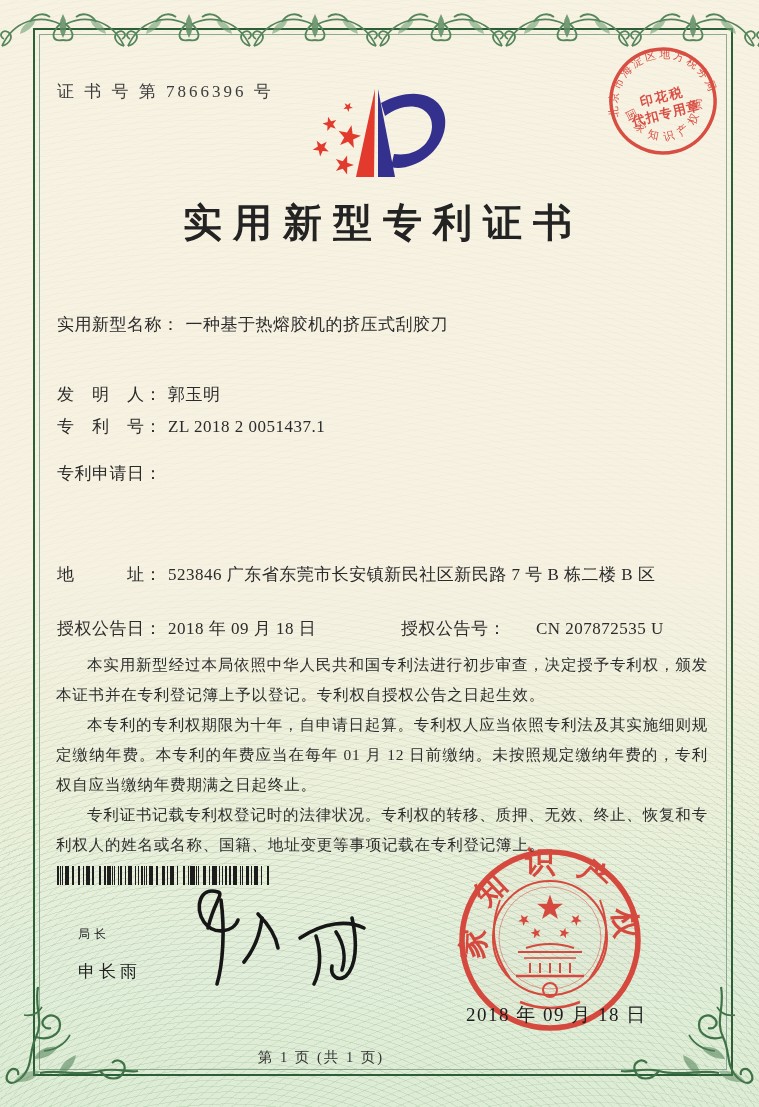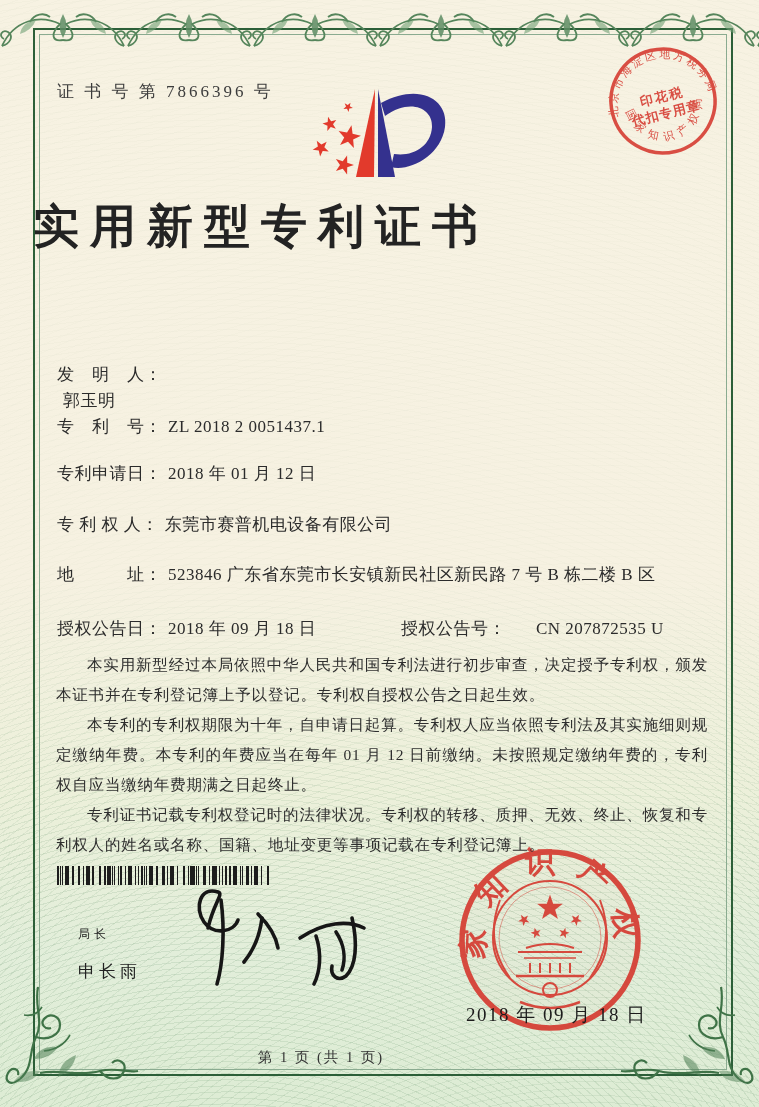--- a/index.html
+++ b/index.html
@@ -14,25 +14,25 @@
       repeating-radial-gradient(circle at 30% 135%, rgba(104,150,110,.16) 0 1px, rgba(0,0,0,0) 1px 6px),
       repeating-radial-gradient(circle at 78% 142%, rgba(104,150,110,.12) 0 1px, rgba(0,0,0,0) 1px 7px);
     -webkit-mask-image:linear-gradient(180deg, rgba(0,0,0,.18) 0%, rgba(0,0,0,.15) 52%, #000 78%);
     mask-image:linear-gradient(180deg, rgba(0,0,0,.18) 0%, rgba(0,0,0,.15) 52%, #000 78%);
   }
   .frame-outer{position:absolute;left:33px;top:28px;width:700px;height:1048px;border:2.5px solid #2c5f38;box-sizing:border-box;}
   .frame-inner{position:absolute;left:39px;top:34px;width:688px;height:1036px;border:1px solid #8aab90;box-sizing:border-box;}
   .deco{position:absolute;inset:0;pointer-events:none;}
   .abs{position:absolute;}
   .certno{left:57px;top:80px;font-size:17px;letter-spacing:3px;color:#3c3c3c;}
-  .title{left:33px;top:196px;width:700px;font-size:46px;font-weight:700;letter-spacing:11px;color:#232323;}
+  .title{left:33px;top:196px;width:700px;text-align:center;font-size:39px;font-weight:700;letter-spacing:11px;color:#232323;}
   .field-row{position:absolute;left:57px;display:flex;font-size:17px;line-height:26px;letter-spacing:.5px;}
   .field-row .lbl{white-space:pre;flex:none;}
   .field-row .val{margin-left:6px;}
-  .row-0{top:312px;} .row-1{top:362px;flex-direction:column;} .row-2{top:414px;} .row-3{top:461px;}
+  .row-0{top:312px;} .row-1{top:382px;} .row-2{top:414px;} .row-3{top:461px;}
   .row-4{top:512px;} .row-5{top:562px;} .row-6{top:616px;width:660px;}
   .row-5 .val{width:505px;font-family:Liberation Serif, serif;}
   .grant-no{position:absolute;left:344px;display:flex;gap:24px;}
   .bodytext{left:56px;top:650px;width:652px;font-size:15.5px;line-height:30px;letter-spacing:.8px;color:#2e2e2e;text-align:justify;}
   .bodytext p{margin:0;text-indent:2em;}
   .barcode{
     left:57px;top:866px;width:214px;height:19px;
     background:
       repeating-linear-gradient(90deg,#1d1d1d 0 2px,rgba(0,0,0,0) 2px 5px,#1d1d1d 5px 6px,rgba(0,0,0,0) 6px 8px,#1d1d1d 8px 12px,rgba(0,0,0,0) 12px 15px,#1d1d1d 15px 16px,rgba(0,0,0,0) 16px 21px),
       repeating-linear-gradient(90deg,rgba(0,0,0,0) 0 3px,#1d1d1d 3px 4px,rgba(0,0,0,0) 4px 9px,#1d1d1d 9px 10px,rgba(0,0,0,0) 10px 13px);
@@ -147,35 +147,34 @@
         <path d="M500,900 q-16,42 10,78" stroke-width="2"></path>
         <path d="M600,900 q16,42 -10,78" stroke-width="2"></path>
         <path d="M520,1002 q30,12 60,0" stroke-width="2.5"></path>
       </g>
     </g>
   </svg>
 
   <div class="abs certno">证 书 号 第 7866396 号</div>
   <div class="abs title">实用新型专利证书</div>
 
+  <div class="field-row row-0">
+    <span class="lbl">实用新型名称：</span>
+    <span class="val">一种基于热熔胶机的挤压式刮胶刀</span>
+  </div>
   <div class="field-row row-1">
     <span class="lbl">发　明　人：</span>
     <span class="val">郭玉明</span>
   </div>
   <div class="field-row row-2">
     <span class="lbl">专　利　号：</span>
     <span class="val">ZL 2018 2 0051437.1</span>
   </div>
   <div class="field-row row-3">
     <span class="lbl">专利申请日：</span>
-    <span class="val">2018 年 01 月 12 日</span>
-  </div>
-  <div class="field-row row-4">
-    <span class="lbl">专 利 权 人：</span>
-    <span class="val">东莞市赛普机电设备有限公司</span>
   </div>
   <div class="field-row row-5">
     <span class="lbl">地　　　址：</span>
     <span class="val">523846 广东省东莞市长安镇新民社区新民路 7 号 B 栋二楼 B 区</span>
   </div>
   <div class="field-row row-6">
     <span class="lbl">授权公告日：</span>
     <span class="val">2018 年 09 月 18 日</span>
     <span class="grant-no">
       <span class="lbl">授权公告号：</span>

